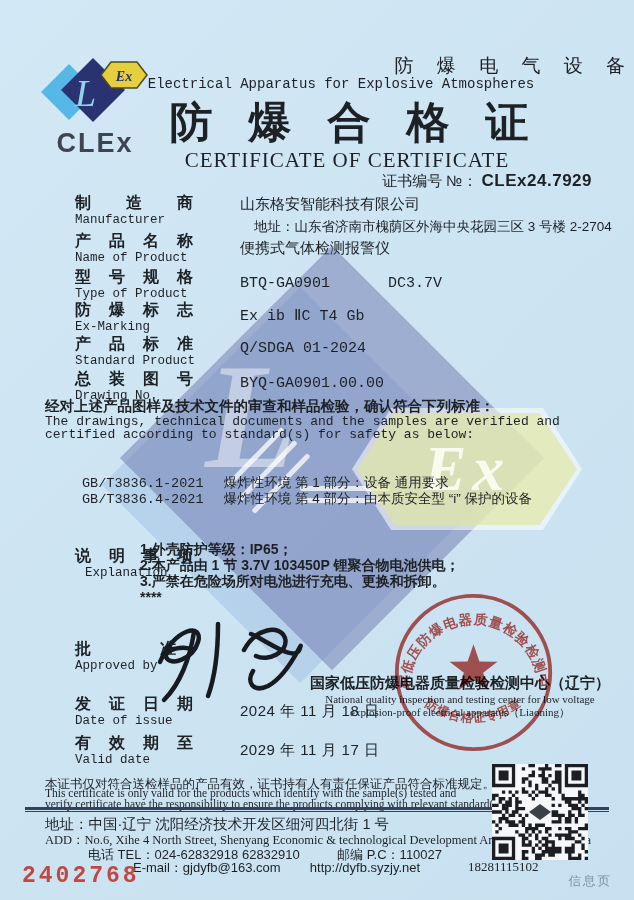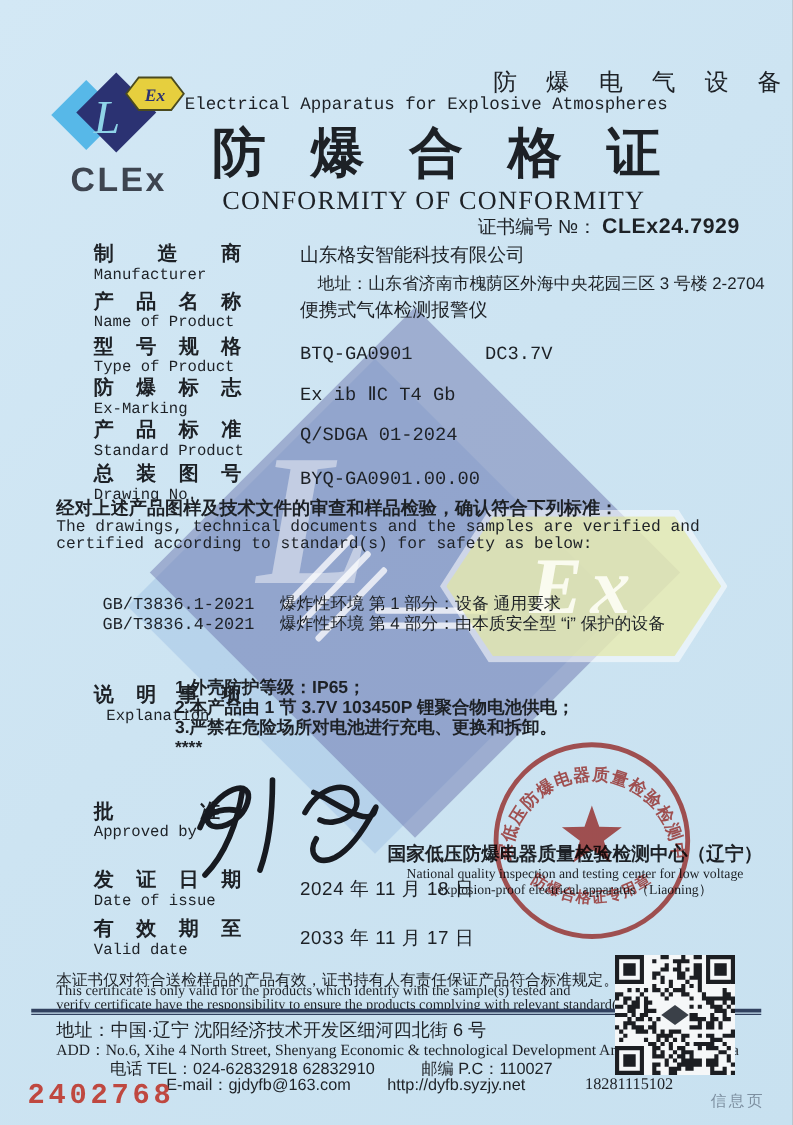--- a/index.html
+++ b/index.html
@@ -103,21 +103,21 @@
       <text x="36" y="56" font-size="38" font-style="italic" font-family="Liberation Serif,serif" fill="#8fd4e8">L</text>
       <polygon points="62,25 72,12 98,12 108,25 98,38 72,38" fill="#e6cf3e" stroke="#4a4a20" stroke-width="1.5"></polygon>
       <text x="85" y="31" font-size="14" font-style="italic" font-weight="bold" text-anchor="middle" font-family="Liberation Serif,serif" fill="#2b3272">Ex</text>
     </svg>
     <div class="logo-name">CLEx</div>
   </div>
 
   <div class="abs h-cn">防 爆 电 气 设 备</div>
   <div class="abs h-en mono">Electrical Apparatus for Explosive Atmospheres</div>
   <div class="abs h-title">防 爆 合 格 证</div>
-  <div class="abs h-sub serif">CONFORMITY OF CONFORMITY</div>
+  <div class="abs h-sub serif">CERTIFICATE OF CERTIFICATE</div>
   <div class="abs h-no">
     <span>证书编号 №：</span>
     <span class="num">CLEx24.7929</span>
   </div>
 
   <div class="row" style="top:193px">
     <div class="lcn">制　　造　　商</div>
     <div class="len">Manufacturer</div>
     <div class="val">
       <div>山东格安智能科技有限公司</div>
@@ -211,30 +211,30 @@
   </svg>
 
   <div class="row" style="top:694px">
     <div class="lcn">发　证　日　期</div>
     <div class="len">Date of issue</div>
     <div class="val dateval" style="top:8px">2024 年 11 月 18 日</div>
   </div>
   <div class="row" style="top:733px">
     <div class="lcn">有　效　期　至</div>
     <div class="len">Valid date</div>
-    <div class="val dateval" style="top:8px">2033 年 11 月 17 日</div>
+    <div class="val dateval" style="top:8px">2029 年 11 月 17 日</div>
   </div>
 
   <div class="abs disc-cn">本证书仅对符合送检样品的产品有效，证书持有人有责任保证产品符合标准规定。</div>
   <div class="abs disc-en serif" style="left:45px;top:787px">This certificate is only valid for the products which identify with the sample(s) tested and</div>
   <div class="abs disc-en serif" style="left:45px;top:798px">verify certificate have the responsibility to ensure the products complying with relevant standard(s).</div>
 
   <div class="abs rule"></div>
 
-  <div class="abs addr-cn">地址：中国·辽宁 沈阳经济技术开发区细河四北街 6 号</div>
+  <div class="abs addr-cn">地址：中国·辽宁 沈阳经济技术开发区细河四北街 1 号</div>
   <div class="abs addr-en serif">ADD：No.6, Xihe 4 North Street, Shenyang Economic &amp; technological Development Area, Liaoning, China</div>
   <div class="abs telline">
     <span>电话 TEL：024-62832918 62832910</span>
     <span style="display:inline-block;width:30px"></span>
     <span>邮编 P.C：110027</span>
   </div>
   <div class="abs mailline" style="width:500px">
     <span>E-mail：gjdyfb@163.com</span>
     <span style="display:inline-block;width:22px"></span>
     <span>http://dyfb.syzjy.net</span>

